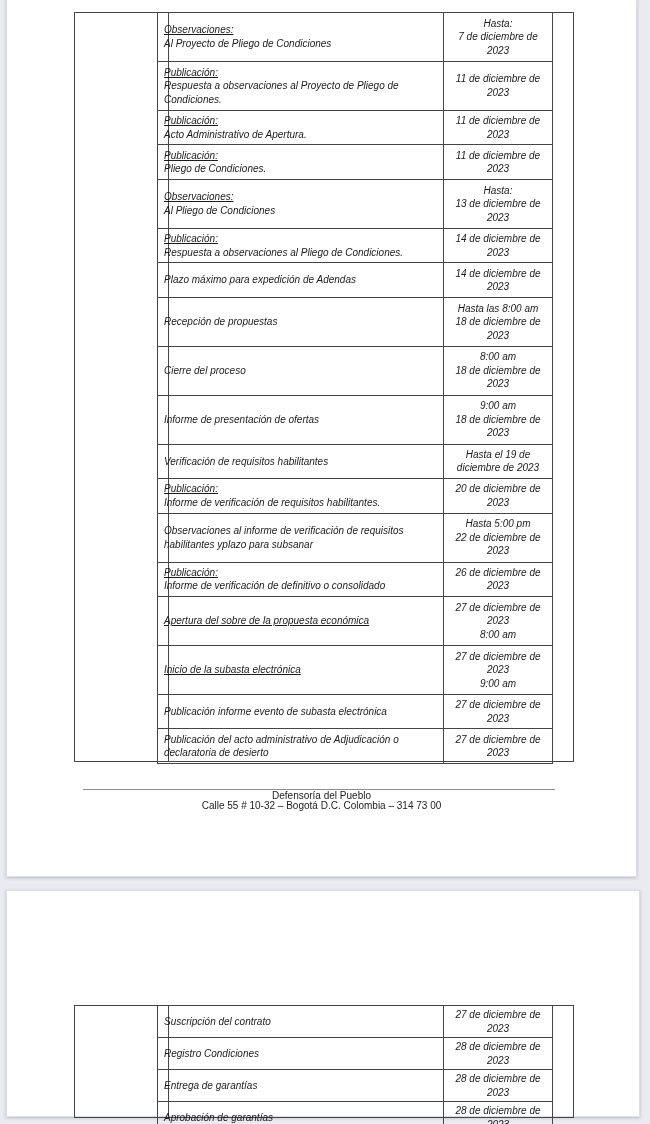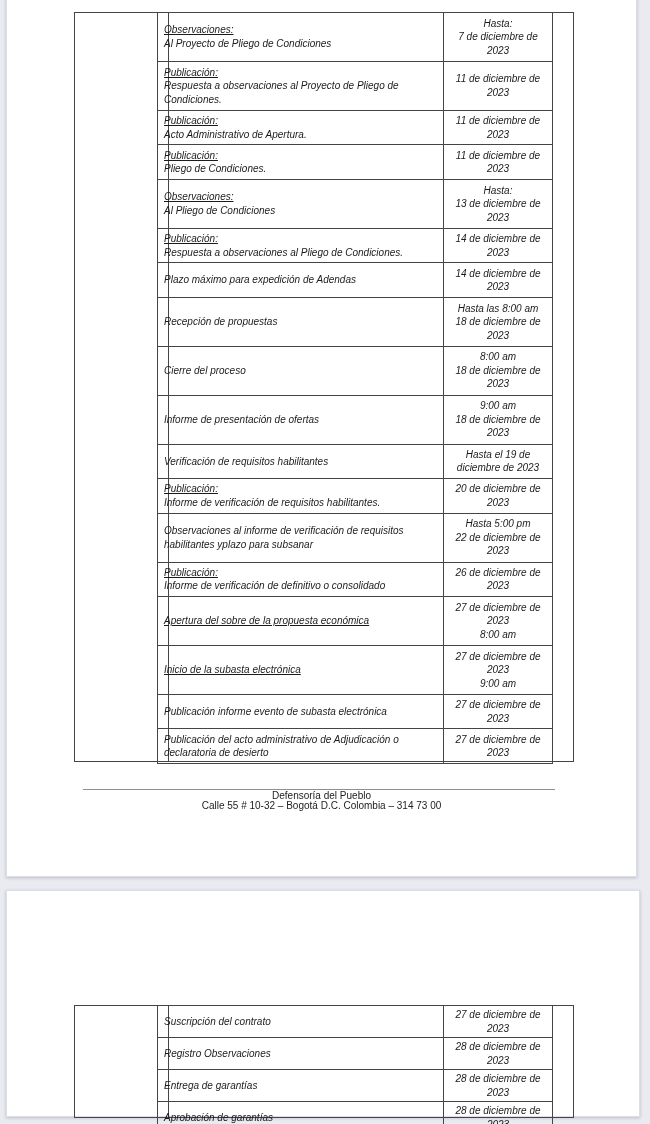--- a/index.html
+++ b/index.html
@@ -242,21 +242,21 @@
             <td class="act">
               <div class="ln">Suscripción del contrato</div>
             </td>
             <td class="date">
               <div class="ln">27 de diciembre de</div>
               <div class="ln">2023</div>
             </td>
           </tr>
           <tr class="hp2">
             <td class="act">
-              <div class="ln">Registro Observaciones</div>
+              <div class="ln">Registro Condiciones</div>
             </td>
             <td class="date">
               <div class="ln">28 de diciembre de</div>
               <div class="ln">2023</div>
             </td>
           </tr>
           <tr class="hp2">
             <td class="act">
               <div class="ln">Entrega de garantías</div>
             </td>

